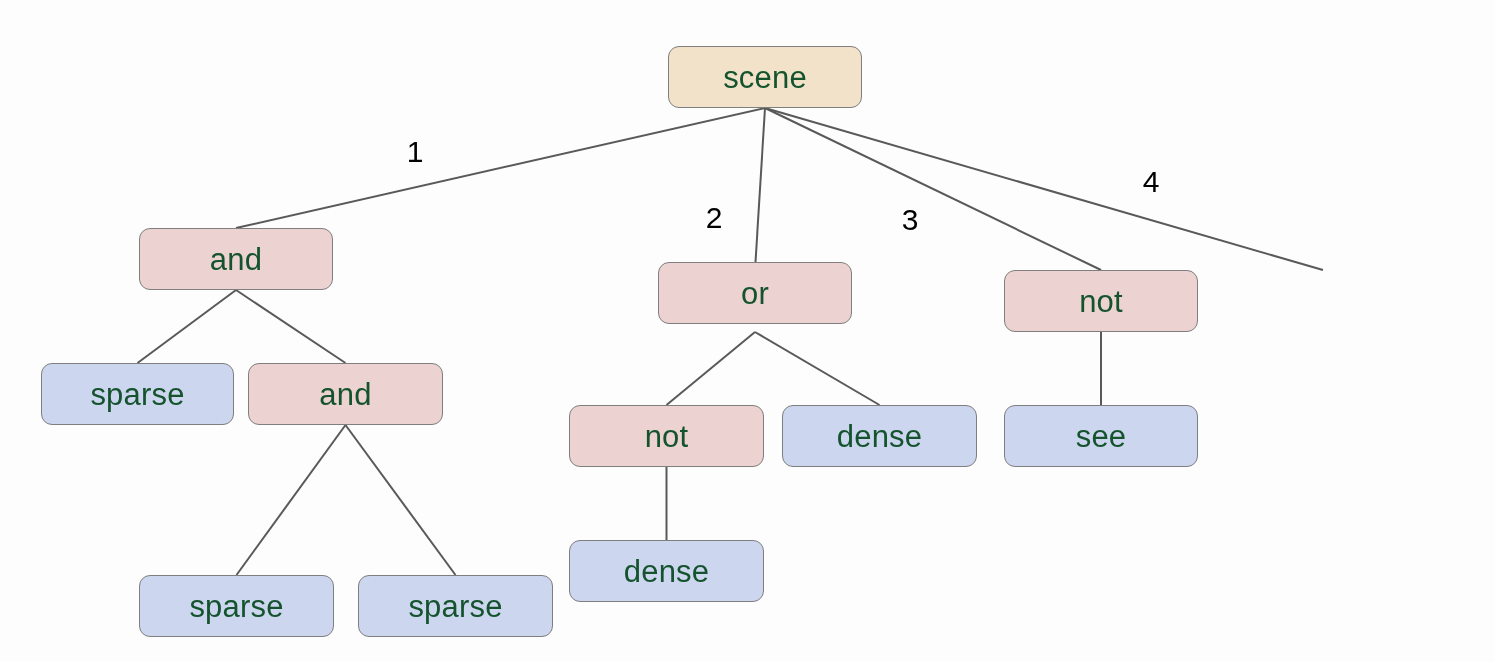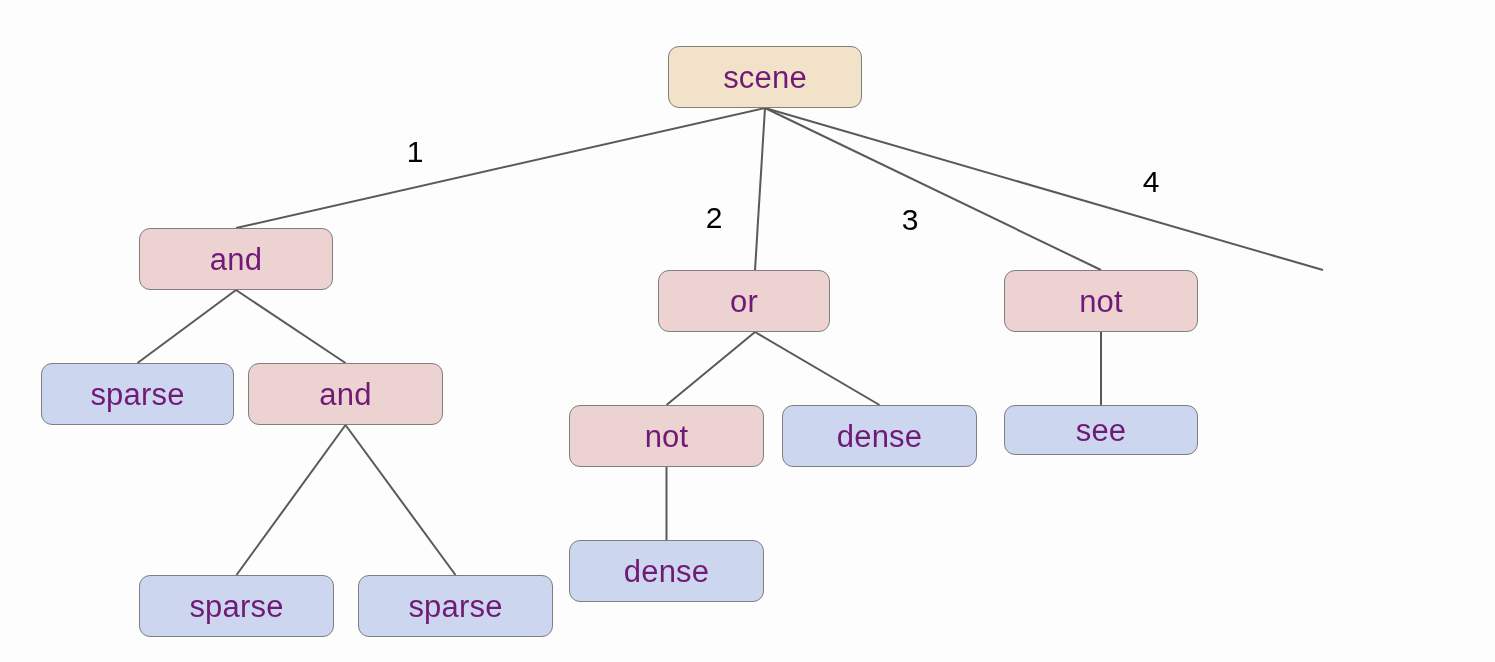--- a/index.html
+++ b/index.html
@@ -23,21 +23,21 @@
     height: 662px;
   }
   .node {
     position: absolute;
     box-sizing: border-box;
     border: 1.6px solid #7f7f7f;
     border-radius: 11px;
     display: flex;
     align-items: center;
     justify-content: center;
-    color: #701a75;
+    color: #14532d;
     font-size: 31px;
     line-height: 1;
     letter-spacing: 0.2px;
     white-space: nowrap;
   }
   .node-root   { background: #f2e2ca; }
   .node-op     { background: #ecd2d0; }
   .node-leaf   { background: #ccd6ef; }
   .edge-label {
     position: absolute;
@@ -65,39 +65,39 @@
       <line x1="755" y1="332" x2="879.5" y2="405" stroke="#595959" stroke-width="2"></line>
       <line x1="666.5" y1="467" x2="666.5" y2="540" stroke="#595959" stroke-width="2"></line>
       <line x1="1101" y1="332" x2="1101" y2="405" stroke="#595959" stroke-width="2"></line>
     </svg>
 <div class="node node-root" style="left: 668px; top: 46px; width: 194px; height: 62px;">
       <span>scene</span>
     </div>
     <div class="node node-op" style="left: 139px; top: 228px; width: 194px; height: 62px;">
       <span>and</span>
     </div>
-    <div class="node node-op" style="left: 658px; top: 270px; width: 172px; height: 62px;">
+    <div class="node node-op" style="left: 658px; top: 262px; width: 194px; height: 62px;">
       <span>or</span>
     </div>
     <div class="node node-op" style="left: 1004px; top: 270px; width: 194px; height: 62px;">
       <span>not</span>
     </div>
     <div class="node node-leaf" style="left: 41px; top: 363px; width: 193px; height: 62px;">
       <span>sparse</span>
     </div>
     <div class="node node-op" style="left: 248px; top: 363px; width: 195px; height: 62px;">
       <span>and</span>
     </div>
     <div class="node node-op" style="left: 569px; top: 405px; width: 195px; height: 62px;">
       <span>not</span>
     </div>
     <div class="node node-leaf" style="left: 782px; top: 405px; width: 195px; height: 62px;">
       <span>dense</span>
     </div>
-    <div class="node node-leaf" style="left: 1004px; top: 405px; width: 194px; height: 50px;">
+    <div class="node node-leaf" style="left: 1004px; top: 405px; width: 194px; height: 62px;">
       <span>see</span>
     </div>
     <div class="node node-leaf" style="left: 569px; top: 540px; width: 195px; height: 62px;">
       <span>dense</span>
     </div>
     <div class="node node-leaf" style="left: 139px; top: 575px; width: 195px; height: 62px;">
       <span>sparse</span>
     </div>
     <div class="node node-leaf" style="left: 358px; top: 575px; width: 195px; height: 62px;">
       <span>sparse</span>

